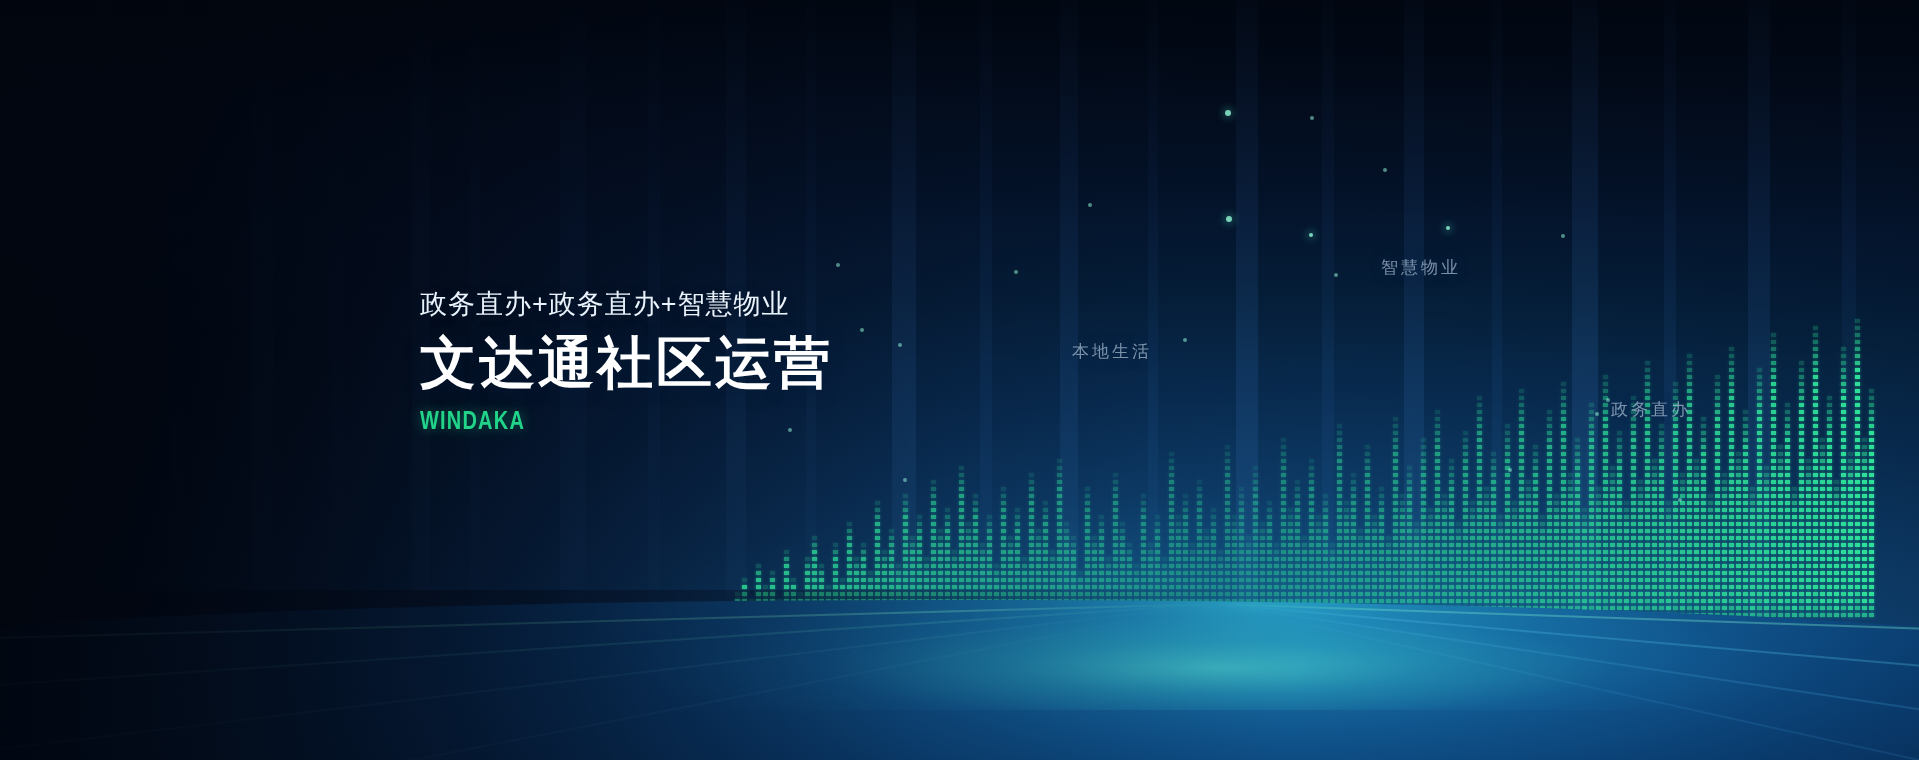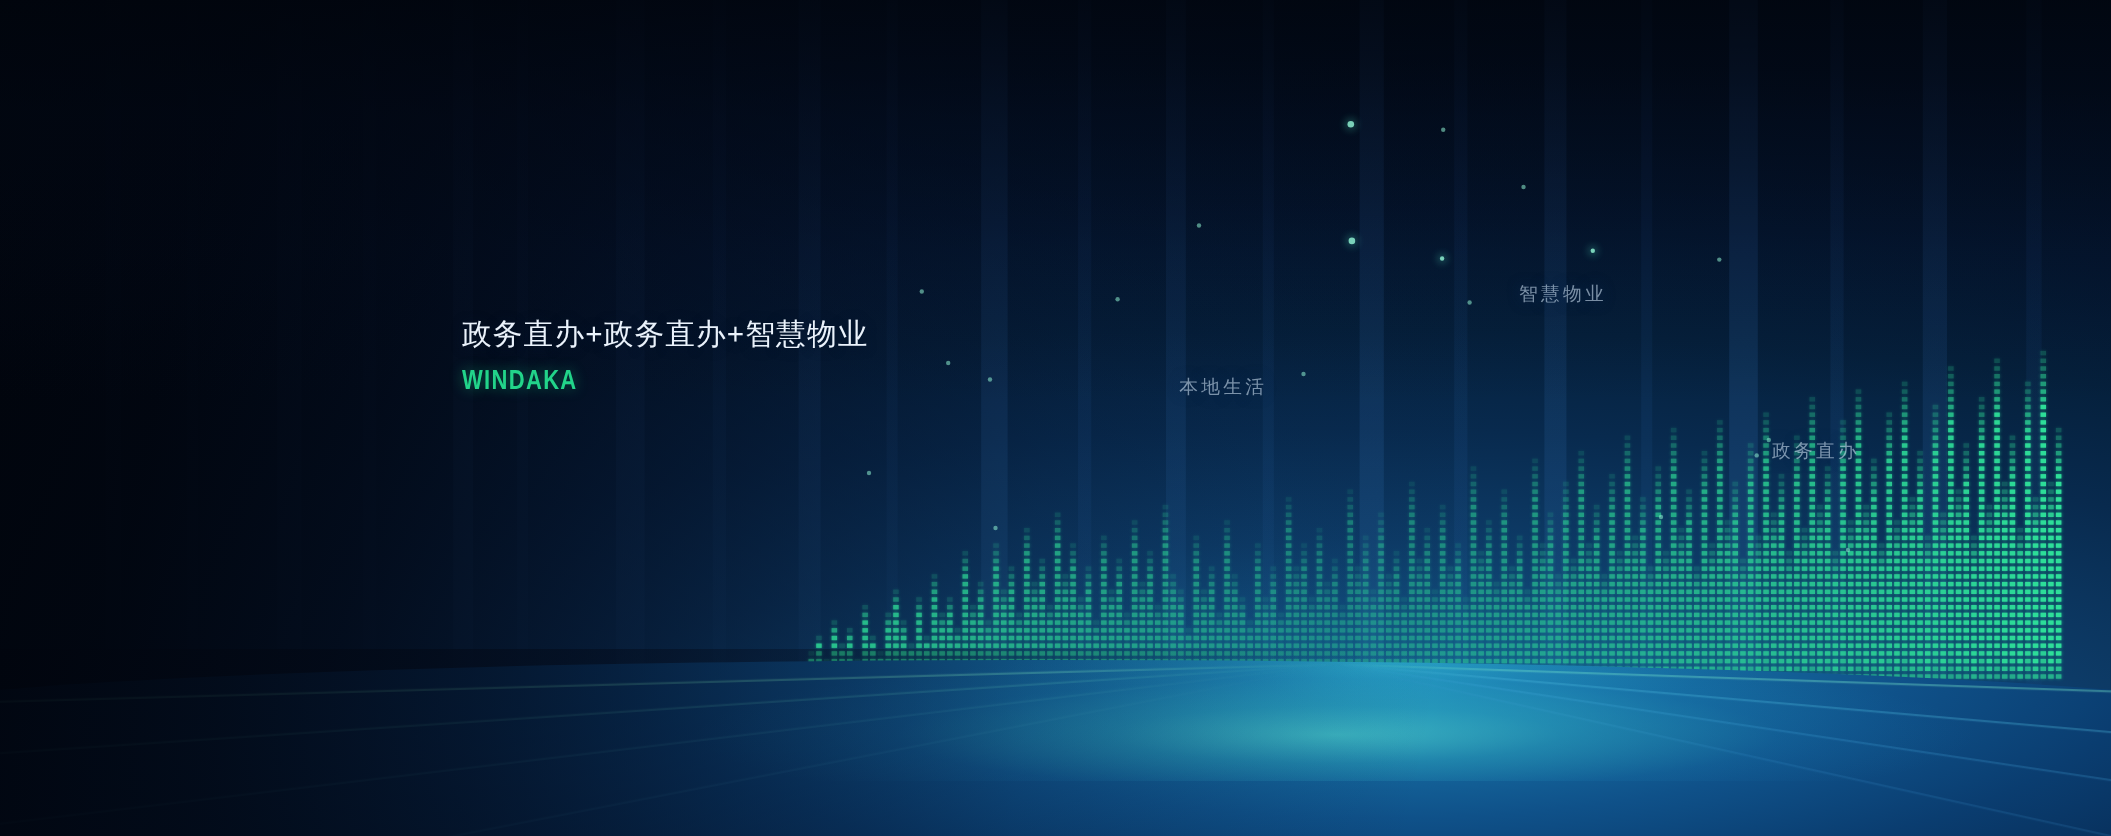--- a/index.html
+++ b/index.html
@@ -3627,16 +3627,17 @@
   <div class="floor-dark-left"></div>
 
   <div class="labels">
       <div class="flabel" style="left: 1381px; top: 256px;">智慧物业</div>
       <div class="flabel" style="left: 1072px; top: 340px;">本地生活</div>
       <div class="flabel" style="left: 1611px; top: 398px;">政务直办</div>
     </div>
 
   <div class="textblock">
     <div class="subtitle">政务直办+政务直办+智慧物业</div>
+    <div class="headline">文达通社区运营</div>
     <div class="brand">WINDAKA</div>
   </div>
 
 </div>
 
 </body></html>

